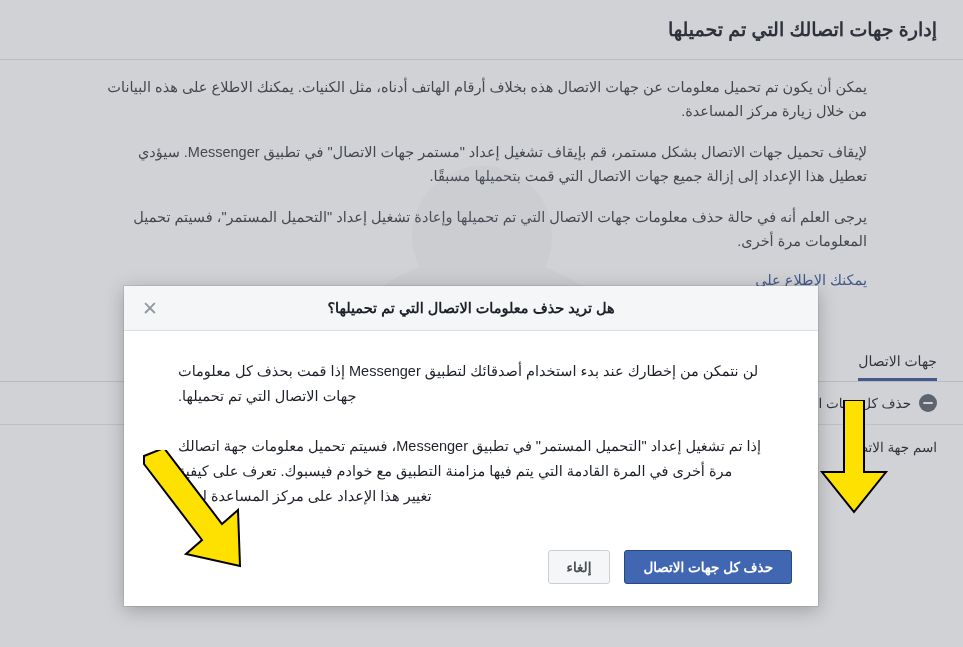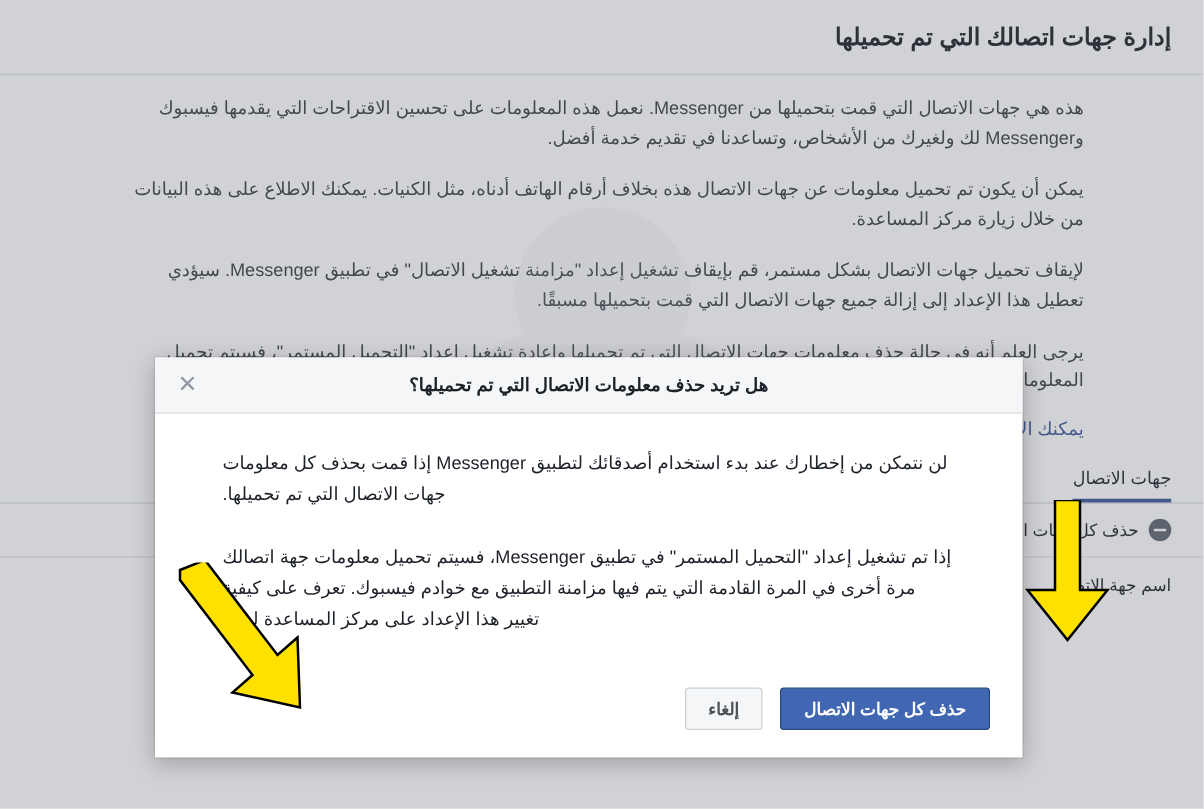--- a/index.html
+++ b/index.html
@@ -69,20 +69,21 @@
     display: flex;
     justify-content: flex-start;
     padding: 0 26px;
     margin-top: 14px;
   }
   .tab {
     font-size: 14px;
     color: #1d2129;
     padding-bottom: 9px;
     font-weight: normal;
+    margin-top: 44px;
   }
   .tab.active {
     border-bottom: 3px solid #3b5998;
     color: #1d2129;
   }
   .tab-underline {
     border-bottom: 1px solid #dcdee3;
   }
 
   .delete-all-row {
@@ -223,23 +224,22 @@
       <path d="M60 360 C 120 250, 180 250, 230 330 L 230 420 L 60 420 Z" fill="#c3c9d4"></path>
       <path d="M300 330 C 350 250, 420 260, 470 360 L 470 420 L 300 420 Z" fill="#c3c9d4"></path>
     </svg>
   </div>
 
   <div class="page-header">
     <div class="page-title">إدارة جهات اتصالك التي تم تحميلها</div>
   </div>
 
   <div class="content">
-    <p class="para">هذه هي جهات الاتصال التي قمت بتحميلها من Messenger. نعمل هذه المعلومات على تحسين الاقتراحات التي يقدمها فيسبوك وMessenger لك ولغيرك من الأشخاص، وتساعدنا في تقديم خدمة أفضل.</p>
     <p class="para">يمكن أن يكون تم تحميل معلومات عن جهات الاتصال هذه بخلاف أرقام الهاتف أدناه، مثل الكنيات. يمكنك الاطلاع على هذه البيانات من خلال زيارة مركز المساعدة.</p>
-    <p class="para">لإيقاف تحميل جهات الاتصال بشكل مستمر، قم بإيقاف تشغيل إعداد "مزامنة تشغيل الاتصال" في تطبيق Messenger. سيؤدي تعطيل هذا الإعداد إلى إزالة جميع جهات الاتصال التي قمت بتحميلها مسبقًا.</p>
+    <p class="para">لإيقاف تحميل جهات الاتصال بشكل مستمر، قم بإيقاف تشغيل إعداد "مستمر جهات الاتصال" في تطبيق Messenger. سيؤدي تعطيل هذا الإعداد إلى إزالة جميع جهات الاتصال التي قمت بتحميلها مسبقًا.</p>
     <p class="para small-gap">يرجى العلم أنه في حالة حذف معلومات جهات الاتصال التي تم تحميلها وإعادة تشغيل إعداد "التحميل المستمر"، فسيتم تحميل المعلومات مرة أخرى.</p>
     <p class="para">
       <a class="link" href="#">يمكنك الاطلاع على</a>
     </p>
   </div>
 
   <div class="tabs-row tab-underline">
     <div class="tab active">جهات الاتصال</div>
   </div>
 

